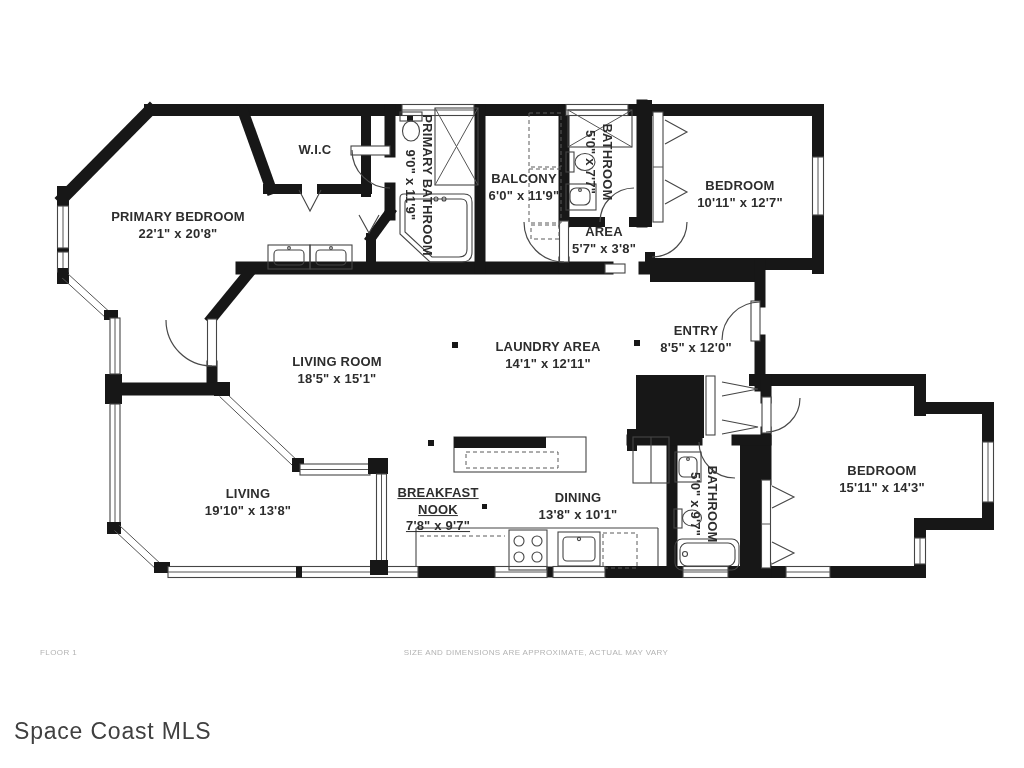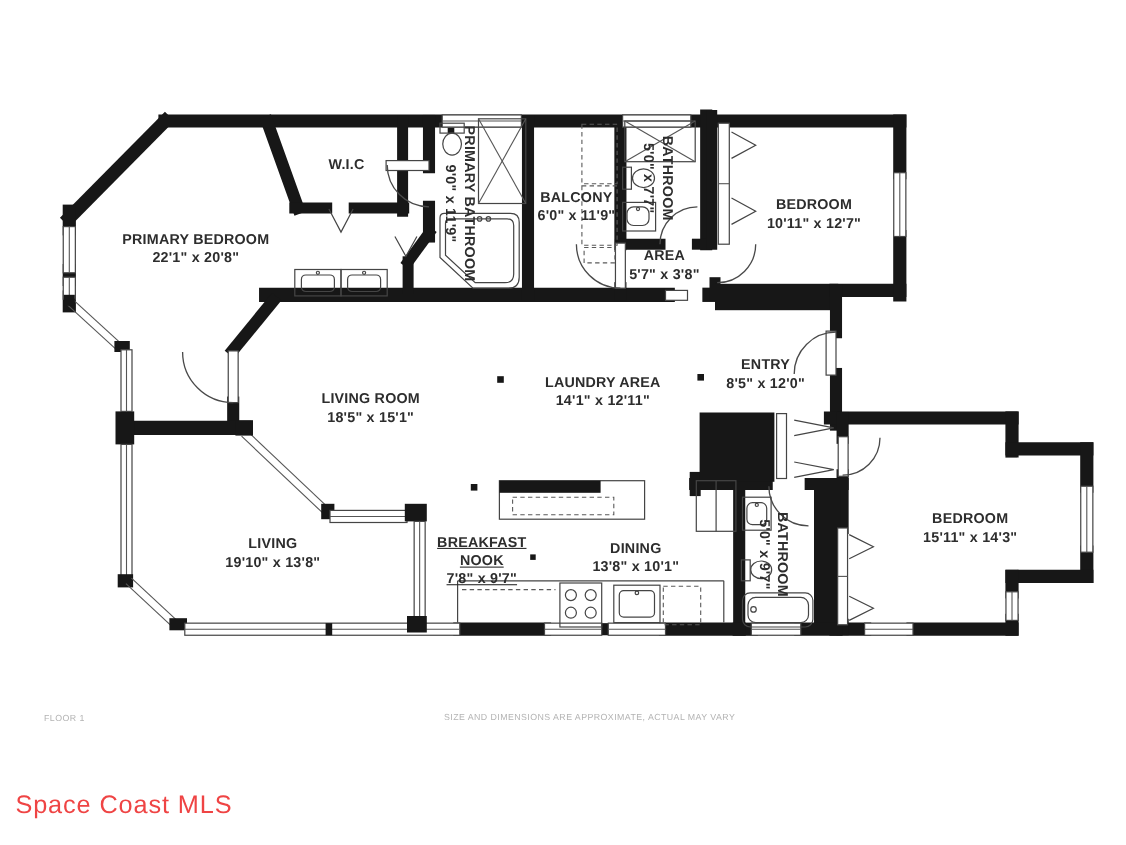--- a/index.html
+++ b/index.html
@@ -7,21 +7,21 @@
           font-family:"Liberation Sans",sans-serif;}
   svg{position:absolute;left:0;top:0;}
   .rlabel{position:absolute;transform:translate(-50%,-50%);text-align:center;
           font:600 13px/1.28 "Liberation Sans",sans-serif;color:#2d2d2d;
           letter-spacing:.2px;white-space:nowrap;}
   .rlabel.vert{transform:translate(-50%,-50%) rotate(90deg);}
   .rlabel.wrap{white-space:normal;width:100px;text-decoration:underline;}
   .footer-note{position:absolute;font:400 8px "Liberation Sans",sans-serif;
                color:#b3b3b3;letter-spacing:.4px;text-align:right;}
   .watermark{position:absolute;font:400 23px "Liberation Sans",sans-serif;
-             color:#ef4444;letter-spacing:.8px;}
+             color:#404040;letter-spacing:.8px;}
 </style>
 </head>
 <body>
 
 <div class="canvas">
 
 <svg width="1024" height="768" viewBox="0 0 1024 768">
   <style>
     .w{stroke:#171717;fill:none;stroke-linecap:square;}
     .blk{fill:#171717;stroke:none;}

